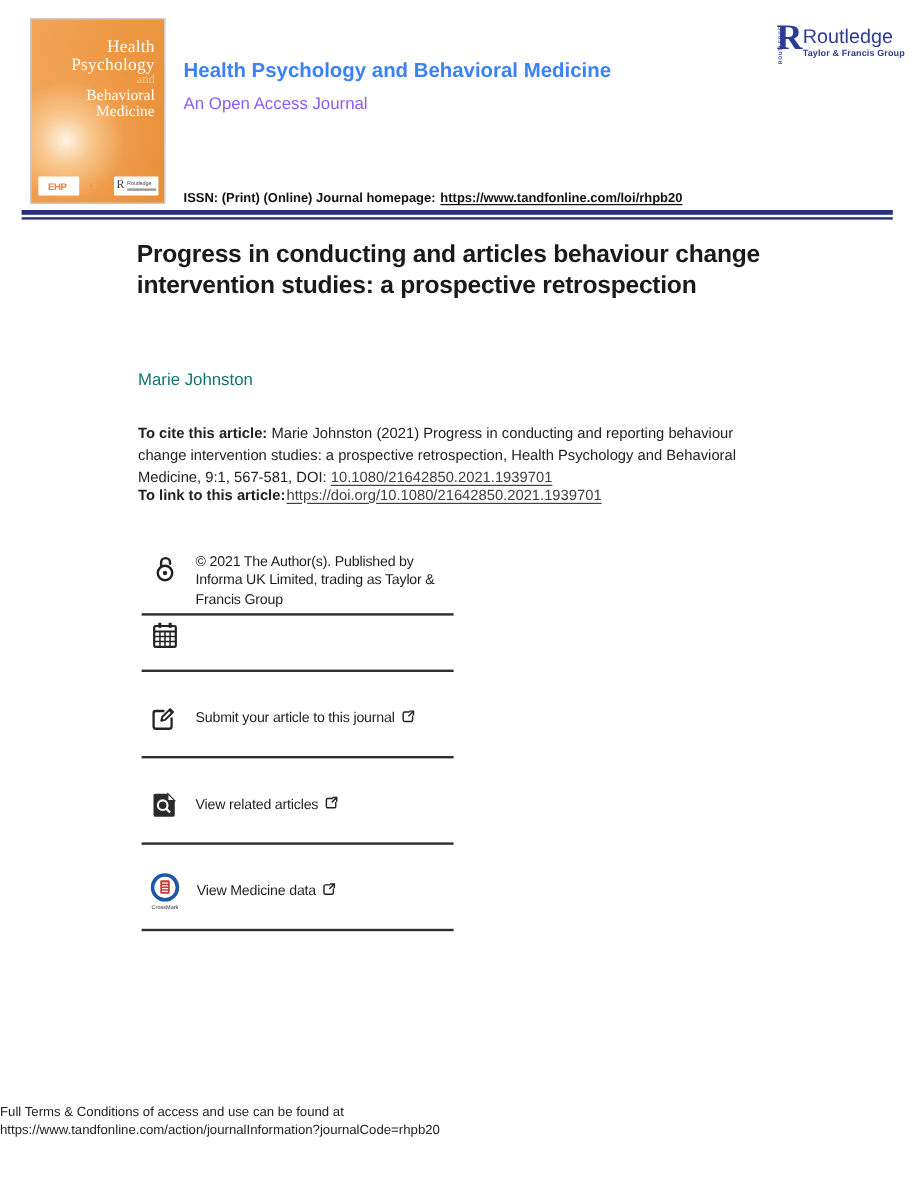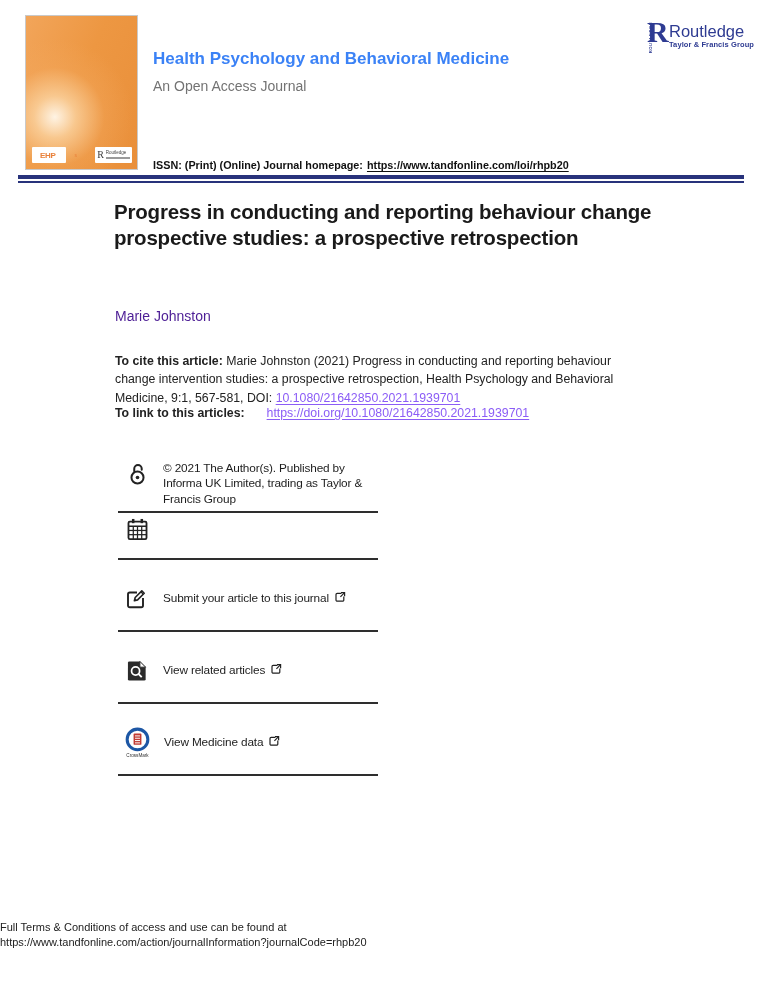--- a/index.html
+++ b/index.html
@@ -46,57 +46,64 @@
   }
   .brand-r{
     position:absolute;left:6px;top:-4px;
     font-family:"Liberation Serif",serif;font-weight:bold;font-size:30px;color:#2e3b92;line-height:1;
   }
   .brand-text{display:flex;flex-direction:column;margin-top:1px;}
   .brand-name{font-size:16.5px;color:#2e3b92;line-height:1.1;font-weight:500;}
   .brand-tagline{font-size:7.5px;color:#2e3b92;font-weight:bold;letter-spacing:.1px;}
   
   .journal-title{position:absolute;left:153px;top:49px;font-size:17px;font-weight:bold;color:#3b82f6;}
-  .journal-subtitle{position:absolute;left:153px;top:78px;font-size:14px;color:#737373;}
+  .journal-subtitle{position:absolute;left:153px;top:78px;font-size:14px;color:#8b5cf6;}
   .issn-line{position:absolute;left:153px;top:159px;font-size:10.8px;font-weight:bold;color:#111;}
   .issn-line a{color:#111;text-decoration:underline;text-underline-offset:2px;margin-left:4px;}
   .rule-wrap{position:absolute;left:18px;top:175px;width:726px;}
   .rule-thick{height:4px;background:#28327b;}
   .rule-thin{height:1.5px;background:#28327b;margin-top:2px;}
   
   .article-title{
     position:absolute;left:114px;top:199px;width:540px;
     font-size:20.5px;font-weight:bold;letter-spacing:-.2px;line-height:1.27;color:#1a1a1a;
   }
-  .author{position:absolute;left:115px;top:308px;font-size:14px;color:#4c1d95;}
+  .author{position:absolute;left:115px;top:308px;font-size:14px;color:#0f766e;}
   .cite-block{position:absolute;left:115px;top:352px;width:522px;font-size:12.3px;line-height:1.5;color:#222;}
   .bold{font-weight:bold;}
-  .doi-link,.page-link{color:#8b5cf6;text-underline-offset:2px;}
+  .doi-link,.page-link{color:#404040;text-underline-offset:2px;}
   .link-block{position:absolute;left:115px;top:406px;font-size:12.3px;color:#222;}
-  .link-block .page-link{margin-left:22px;}
+  .link-block .page-link{margin-left:1px;}
   
   .meta-list{position:absolute;left:118px;top:452px;width:260px;}
   .meta-row{
     display:flex;align-items:center;gap:13px;border-bottom:2px solid #2e2e2e;
     box-sizing:border-box;padding:4px 2px 16px 6px;
   }
   .meta-row.first{height:61px;align-items:flex-start;padding-top:9px;}
   .meta-row.r2{height:47px;}
   .meta-row.r3,.meta-row.r4,.meta-row.r5,.meta-row.r6{height:52px;margin-top:20px;}
   .meta-icon{flex:0 0 26px;display:flex;justify-content:center;}
   .meta-text{font-size:11.8px;letter-spacing:-.15px;line-height:1.3;color:#1d1d1d;width:237px;}
   .ext-icon{display:inline-block;margin-left:5px;vertical-align:-1px;}
   .cm-wrap{display:flex;flex-direction:column;align-items:center;}
   
   .footer{position:absolute;left:0;top:920px;width:762px;text-align:left;font-size:11px;line-height:1.4;color:#222;}
 </style>
 </head>
 <body>
 
 <div class="cover">
+  <div class="cover-title">
+    <div class="l1">Health</div>
+    <div class="l2">Psychology</div>
+    <div class="l3">and</div>
+    <div class="l4">Behavioral</div>
+    <div class="l5">Medicine</div>
+  </div>
   <div class="ehp-box">
     <span class="ehp-sq"></span>
     <span class="ehp-txt">EHP</span>
     <span class="ehp-sup">s</span>
   </div>
   <div class="mini-routledge">
     <span class="mini-r">R</span>
     <span class="mini-lines">
       <span class="mini-name">Routledge</span>
       <span class="mini-bar"></span>
@@ -118,29 +125,29 @@
 <div class="journal-title">Health Psychology and Behavioral Medicine</div>
 <div class="journal-subtitle">An Open Access Journal</div>
 <div class="issn-line">
   <span>ISSN: (Print) (Online) Journal homepage:</span><a href="#">https://www.tandfonline.com/loi/rhpb20</a>
 </div>
 <div class="rule-wrap">
   <div class="rule-thick"></div>
   <div class="rule-thin"></div>
 </div>
 
-<div class="article-title">Progress in conducting and reporting behaviour change prospective studies: a prospective retrospection</div>
+<div class="article-title">Progress in conducting and articles behaviour change intervention studies: a prospective retrospection</div>
 <div class="author">Marie Johnston</div>
 
 <div class="cite-block">
   <span class="bold">To cite this article:</span><span> Marie Johnston (2021) Progress in conducting and reporting behaviour change intervention studies: a prospective retrospection, Health Psychology and Behavioral Medicine, 9:1, 567-581, DOI: </span><a href="#" class="doi-link">10.1080/21642850.2021.1939701</a>
 </div>
 
 <div class="link-block">
-  <span class="bold">To link to this articles:</span><a href="#" class="page-link">https://doi.org/10.1080/21642850.2021.1939701</a>
+  <span class="bold">To link to this article:</span><a href="#" class="page-link">https://doi.org/10.1080/21642850.2021.1939701</a>
 </div>
 
 <div class="meta-list">
 
   <div class="meta-row first">
     <span class="meta-icon">
       <svg width="23" height="26" viewBox="0 0 24 26">
         <path d="M8.6 10.2 V7.6 a3.9 3.9 0 0 1 7.8 0 V8.6" fill="none" stroke="#222" stroke-width="2.1" stroke-linecap="round"></path>
         <circle cx="12" cy="16.6" r="6.3" fill="none" stroke="#222" stroke-width="2.1"></circle>
         <circle cx="12" cy="16.6" r="1.9" fill="#222"></circle>

